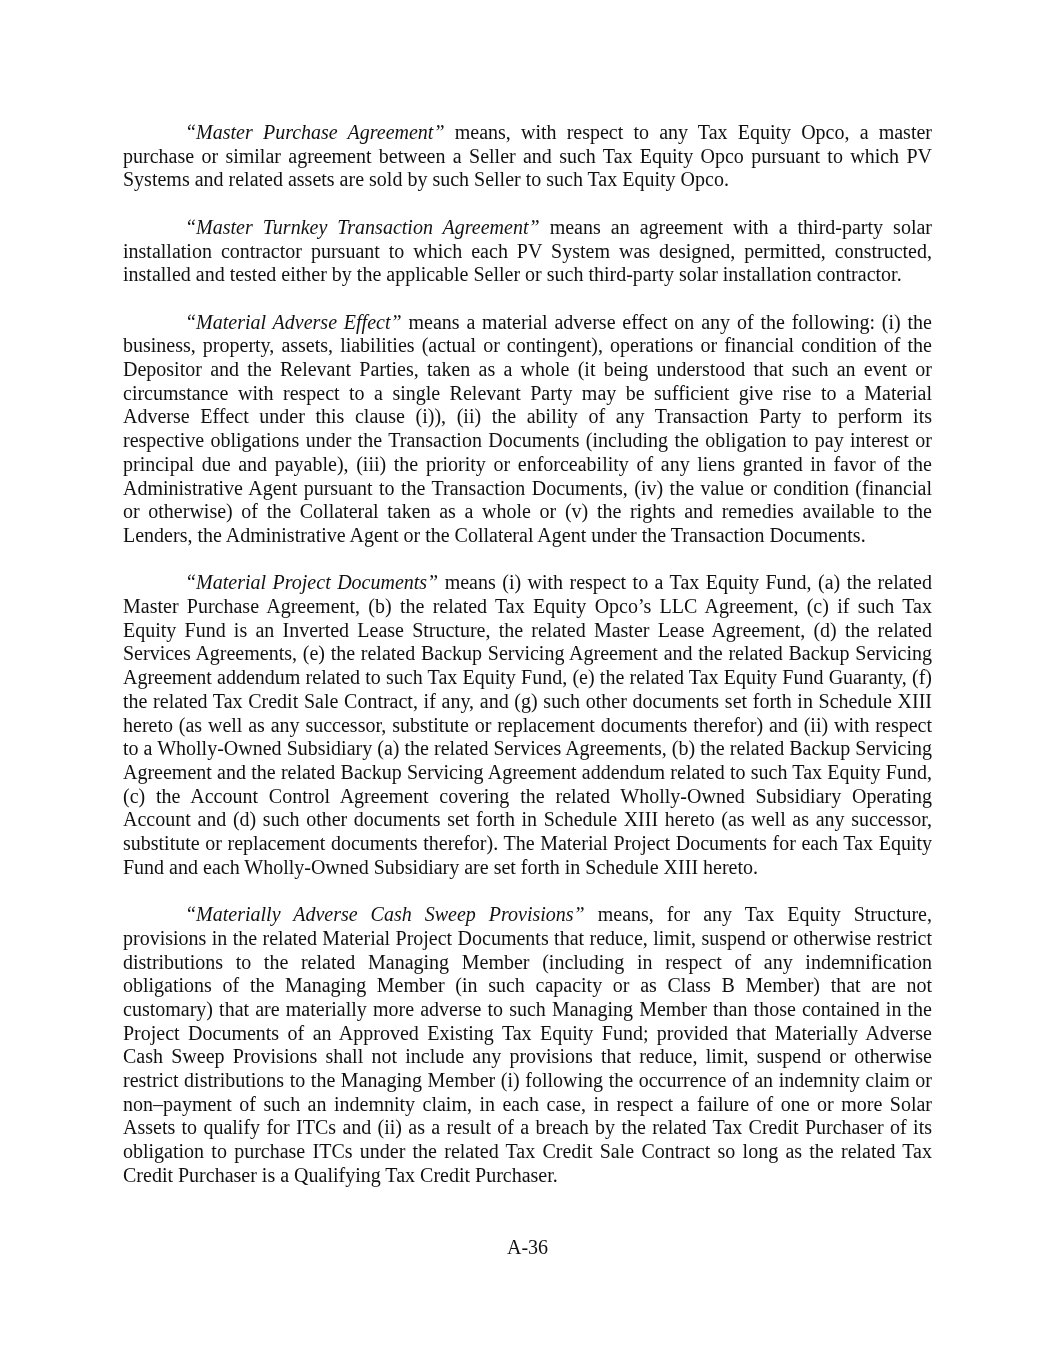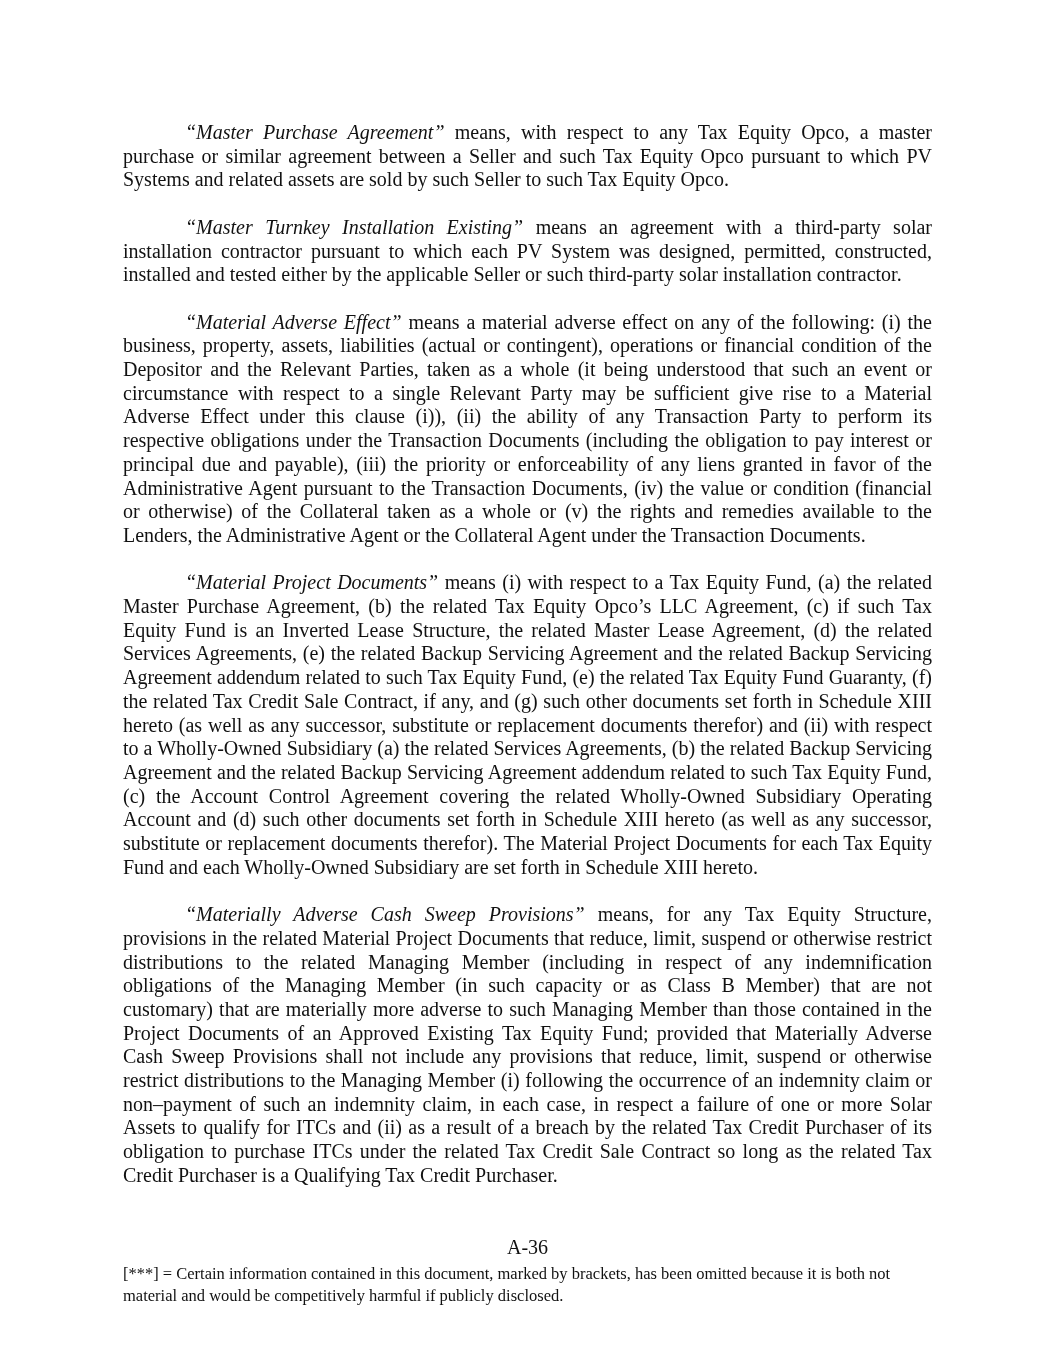--- a/index.html
+++ b/index.html
@@ -52,20 +52,19 @@
     line-height: 21.5px;
     text-align: left;
   }
 </style>
 </head>
 <body>
 
 <div class="page">
   <div class="doc-body" id="doc-body">
       <p class="para"><span class="term">“Master Purchase Agreement”</span><span> means, with respect to any Tax Equity Opco, a master purchase or similar agreement between a Seller and such Tax Equity Opco pursuant to which PV Systems and related assets are sold by such Seller to such Tax Equity Opco.</span></p>
-      <p class="para"><span class="term">“Master Turnkey Installation Existing”</span><span> means an agreement with a third-party solar installation contractor pursuant to which each PV System was designed, permitted, constructed, installed and tested either by the applicable Seller or such third-party solar installation contractor.</span></p>
+      <p class="para"><span class="term">“Master Turnkey Transaction Agreement”</span><span> means an agreement with a third-party solar installation contractor pursuant to which each PV System was designed, permitted, constructed, installed and tested either by the applicable Seller or such third-party solar installation contractor.</span></p>
       <p class="para"><span class="term">“Material Adverse Effect”</span><span> means a material adverse effect on any of the following: (i) the business, property, assets, liabilities (actual or contingent), operations or financial condition of the Depositor and the Relevant Parties, taken as a whole (it being understood that such an event or circumstance with respect to a single Relevant Party may be sufficient give rise to a Material Adverse Effect under this clause (i)), (ii) the ability of any Transaction Party to perform its respective obligations under the Transaction Documents (including the obligation to pay interest or principal due and payable), (iii) the priority or enforceability of any liens granted in favor of the Administrative Agent pursuant to the Transaction Documents, (iv) the value or condition (financial or otherwise) of the Collateral taken as a whole or (v) the rights and remedies available to the Lenders, the Administrative Agent or the Collateral Agent under the Transaction Documents.</span></p>
       <p class="para"><span class="term">“Material Project Documents”</span><span> means (i) with respect to a Tax Equity Fund, (a) the related Master Purchase Agreement, (b) the related Tax Equity Opco’s LLC Agreement, (c) if such Tax Equity Fund is an Inverted Lease Structure, the related Master Lease Agreement, (d) the related Services Agreements, (e) the related Backup Servicing Agreement and the related Backup Servicing Agreement addendum related to such Tax Equity Fund, (e) the related Tax Equity Fund Guaranty, (f) the related Tax Credit Sale Contract, if any, and (g) such other documents set forth in </span><span class="u">Schedule XIII</span><span> hereto (as well as any successor, substitute or replacement documents therefor) and (ii) with respect to a Wholly-Owned Subsidiary (a) the related Services Agreements, (b) the related Backup Servicing Agreement and the related Backup Servicing Agreement addendum related to such Tax Equity Fund, (c) the Account Control Agreement covering the related Wholly-Owned Subsidiary Operating Account and (d) such other documents set forth in </span><span class="u">Schedule XIII</span><span> hereto (as well as any successor, substitute or replacement documents therefor). The Material Project Documents for each Tax Equity Fund and each Wholly-Owned Subsidiary are set forth in </span><span class="u">Schedule XIII</span><span> hereto.</span></p>
       <p class="para"><span class="term">“Materially Adverse Cash Sweep Provisions”</span><span> means, for any Tax Equity Structure, provisions in the related Material Project Documents that reduce, limit, suspend or otherwise restrict distributions to the related Managing Member (including in respect of any indemnification obligations of the Managing Member (in such capacity or as Class B Member) that are not customary) that are materially more adverse to such Managing Member than those contained in the Project Documents of an Approved Existing Tax Equity Fund; provided that Materially Adverse Cash Sweep Provisions shall not include any provisions that reduce, limit, suspend or otherwise restrict distributions to the Managing Member (i) following the occurrence of an indemnity claim or non–payment of such an indemnity claim, in each case, in respect a failure of one or more Solar Assets to qualify for ITCs and (ii) as a result of a breach by the related Tax Credit Purchaser of its obligation to purchase ITCs under the related Tax Credit Sale Contract so long as the related Tax Credit Purchaser is a Qualifying Tax Credit Purchaser.</span></p>
     </div>
   <div class="pageno">A-36</div>
-  <div class="footnote">[***] = Certain information contained in this document, marked by brackets, has been omitted because it is both not material and would be competitively harmful if publicly disclosed.</div>
 </div>
 
 </body></html>

